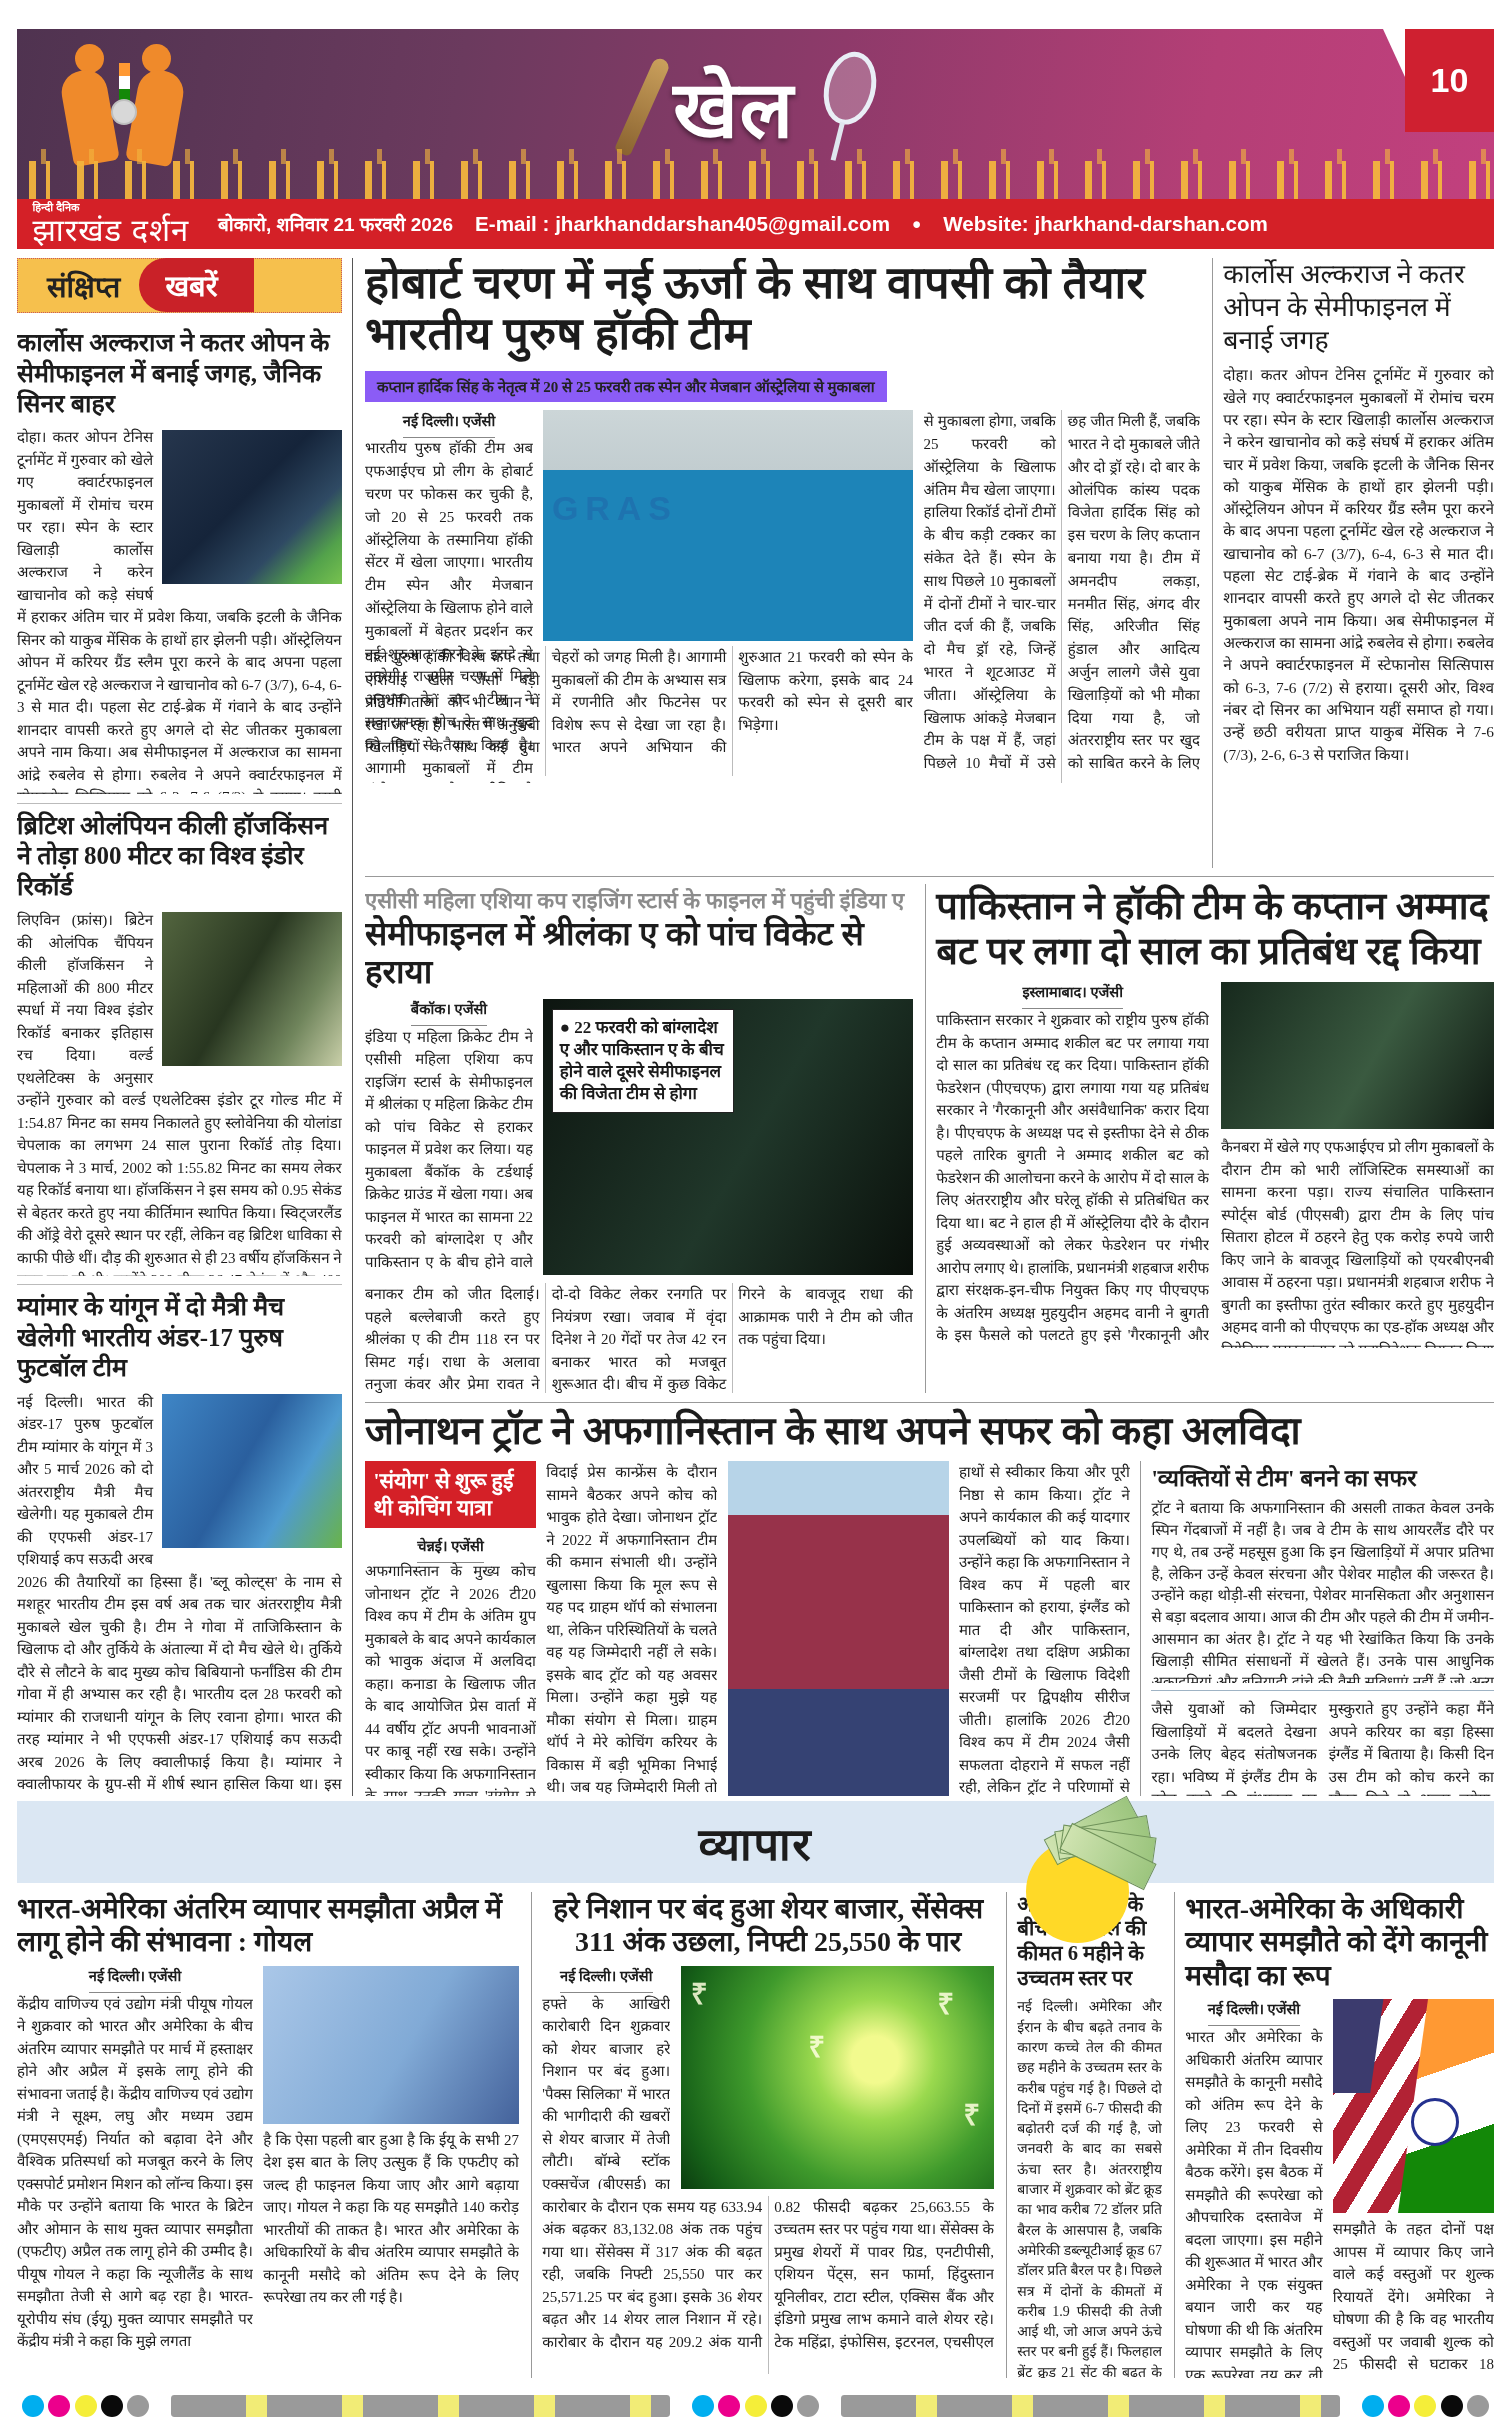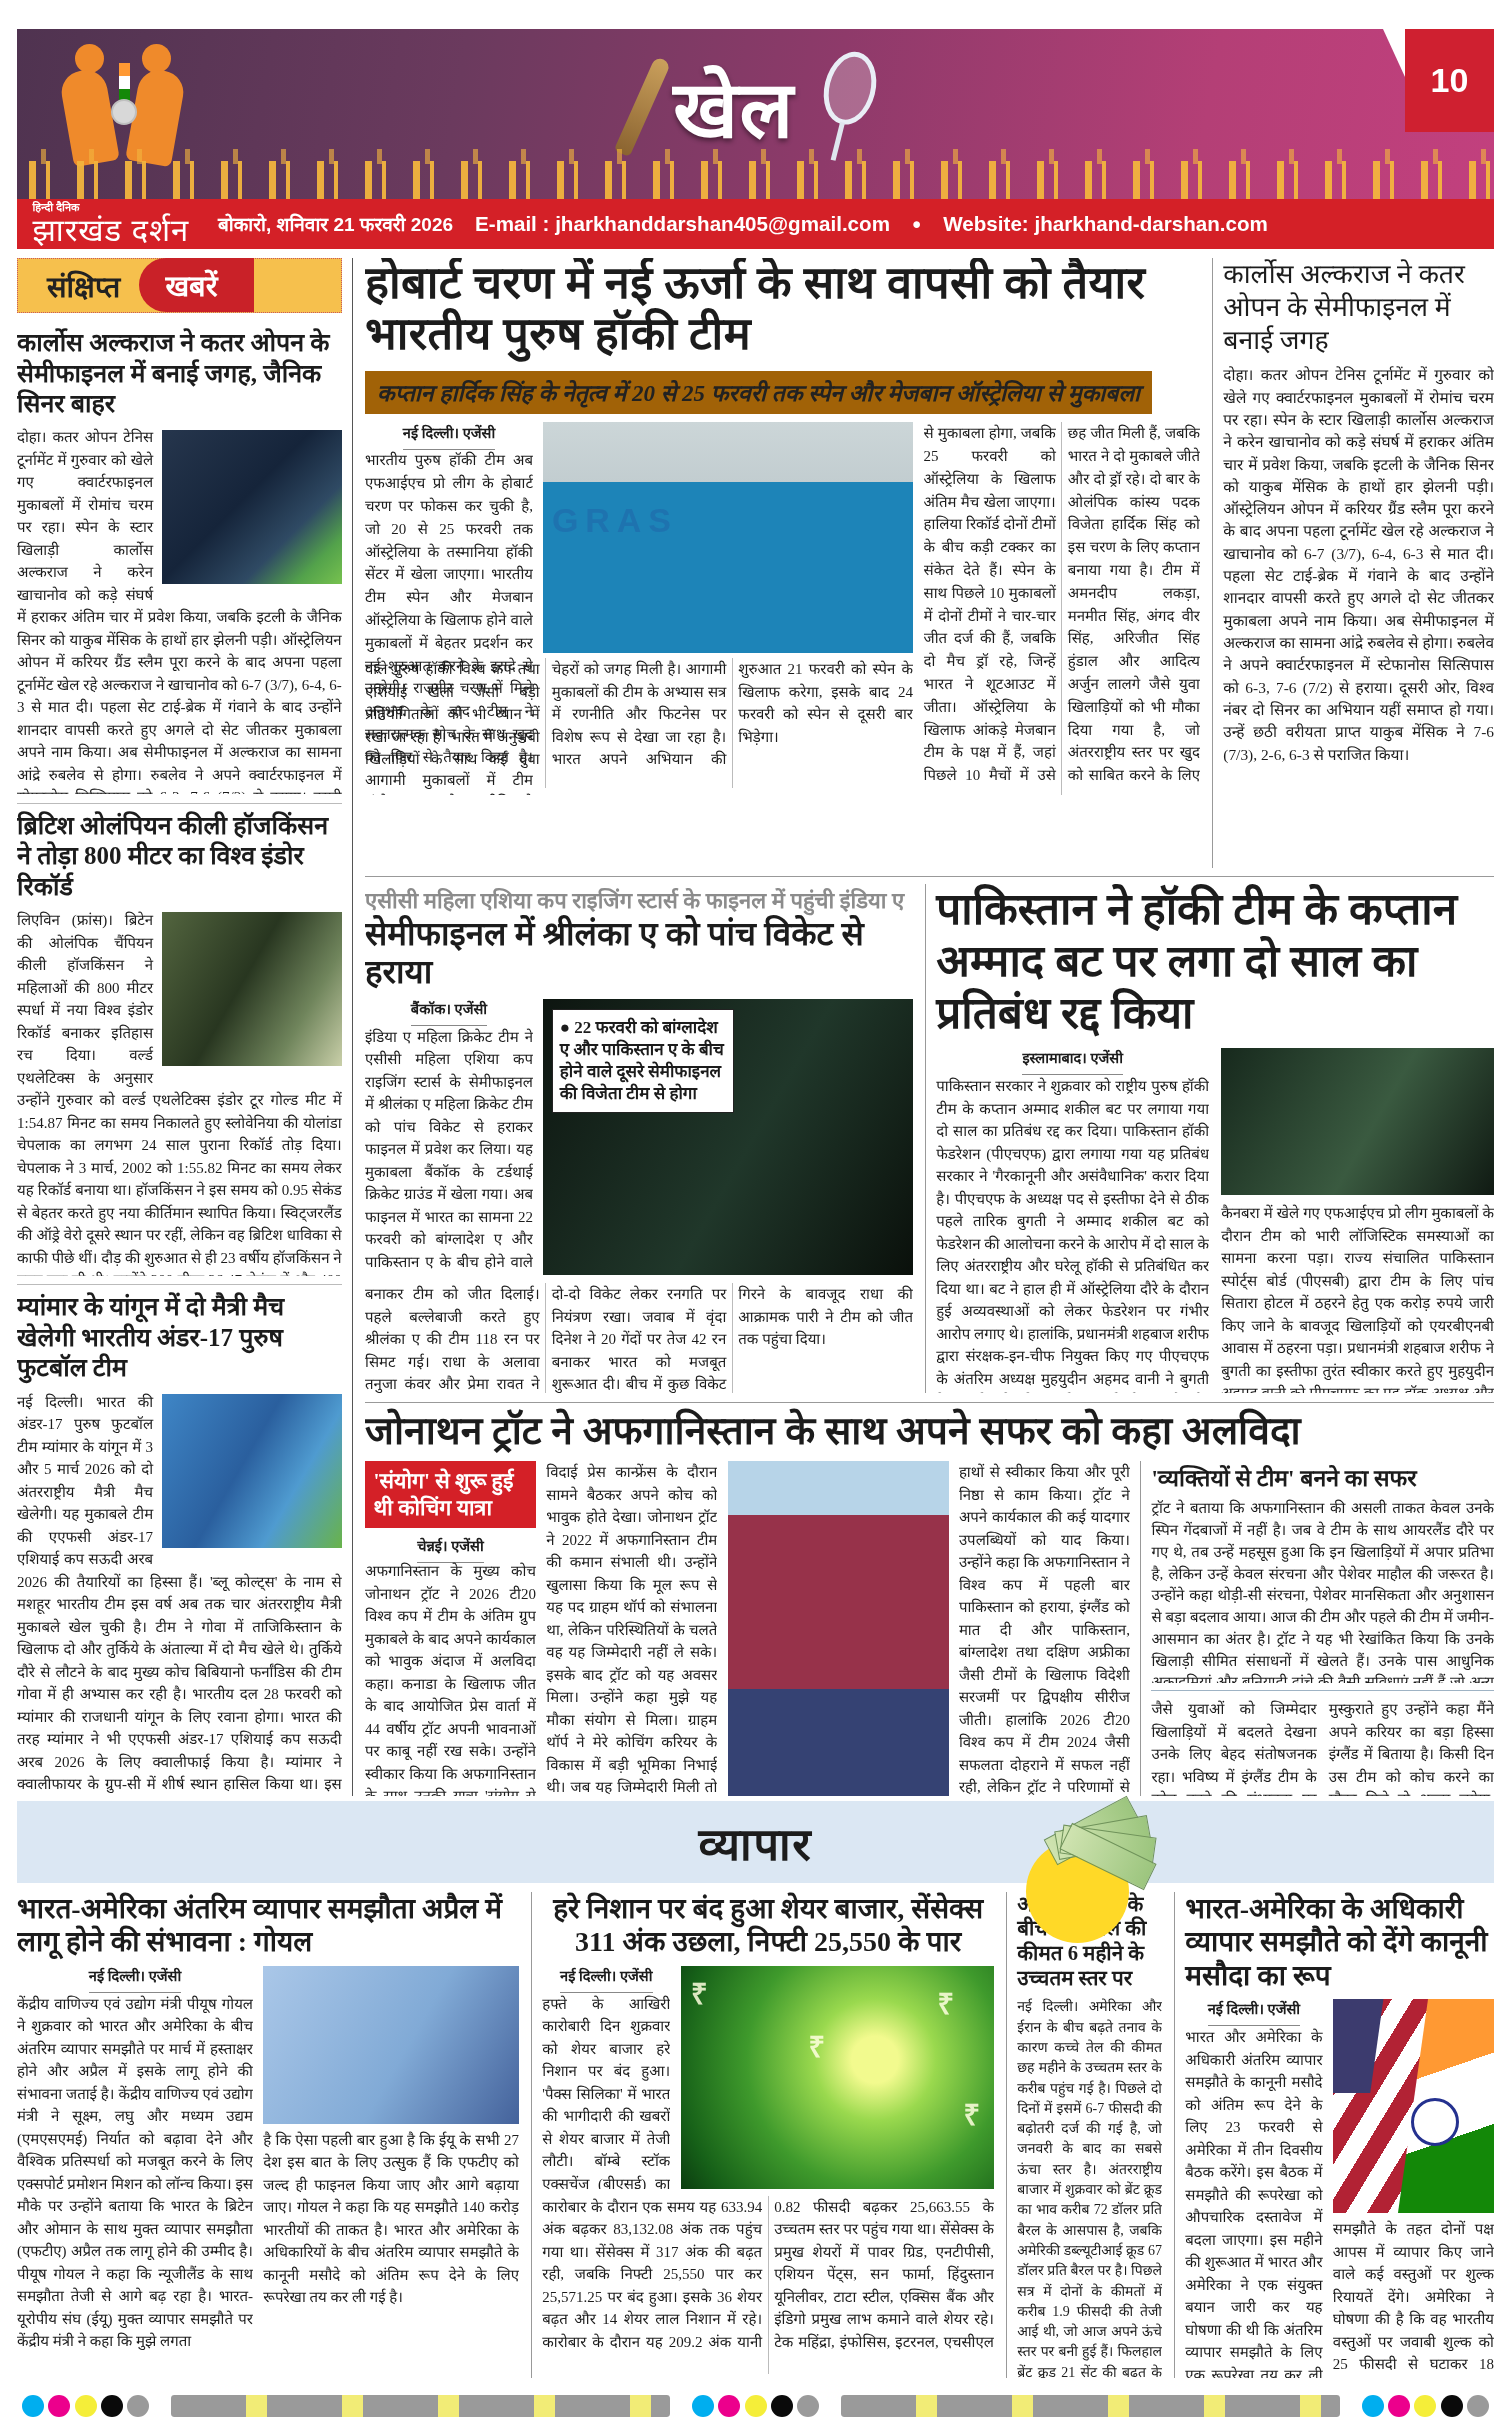--- a/index.html
+++ b/index.html
@@ -87,42 +87,42 @@
       background:repeating-linear-gradient(115deg,#b22234 0 19px,#fff 19px 38px); }
   .ph-flags::after { content:""; position:absolute; left:-6%; top:-8%; width:34%; height:52%; transform:skewX(-8deg); background:#3c3b6e; }
   .ph-flags .tric { position:absolute; right:-12%; top:0; width:62%; height:100%; transform:skewX(-8deg);
       background:linear-gradient(160deg,#ff9933 0 32%,#fff 32% 62%,#138808 62% 100%); }
   .ph-flags .chakra { position:absolute; right:22%; top:46%; width:48px; height:48px; border:3.4px solid #24318f; border-radius:50%; }
   
   .mainarea { flex:1; display:flex; flex-direction:column; overflow:hidden; }
   .rowA { display:flex; gap:12px; height:610px; overflow:hidden; }
   .hockey { width:835px; flex:none; overflow:hidden; }
   .hockey-hl { font-size:45px; line-height:1.15; font-weight:800; letter-spacing:0.4px; }
-  .kicker-bar { margin:10.3px 0 8.6px 0; background:#a16207; color:#222; font-weight:800; font-size:23px; padding:5.1px 12px; width:fit-content;font-style:italic; }
+  .kicker-bar { margin:10.3px 0 8.6px 0; background:#8b5cf6; color:#222; font-weight:800; font-size:15px; padding:5.1px 12px; width:fit-content; }
   .dateline { font-weight:800; font-size:14.6px; text-align:center; margin-bottom:5.1px; }
   .dateline span { border-bottom:0.9px solid #888; padding-bottom:8px; }
   .hockey-mid { display:flex; gap:10.3px; }
   .hockey-c1 { width:168px; flex:none; font-size:15px; line-height:1.52; text-align:justify; height:373px; overflow:hidden; }
   .hockey-photo { width:370px; height:231px; flex:none; }
   .hockey-right { flex:1; column-count:2; column-gap:12px; column-rule:0.9px solid #bbb; font-size:15px; line-height:1.52; text-align:justify; height:373px; overflow:hidden; }
   .hockey-under { width:548px; margin-top:-137px; column-count:3; column-gap:12px; column-rule:0.9px solid #bbb; font-size:15px; line-height:1.5; text-align:justify; height:130px; overflow:hidden; }
   .alcaraz { flex:1; border-left:0.9px solid #999; padding-left:10.3px; overflow:hidden; }
   .alcaraz-hl { font-size:26.6px; font-weight:400; line-height:1.25; margin-bottom:6.9px; }
   .alcaraz-body { font-size:15.4px; line-height:1.45; text-align:justify; }
   .rowB { display:flex; gap:12px; height:517px; border-top:0.9px solid #999; margin-top:8.6px; padding-top:6.9px; overflow:hidden; }
   .cricket { width:548px; flex:none; overflow:hidden; }
   .cricket-kick { color:#8c8c8c; font-weight:800; font-size:22px; margin-bottom:1.7px; }
   .cricket-hl { font-size:33px; font-weight:800; line-height:1.15; margin-bottom:6.9px; }
   .cricket-mid { display:flex; gap:10.3px; }
   .cricket-c1 { width:168px; flex:none; font-size:15px; line-height:1.5; text-align:justify; height:276px; overflow:hidden; }
   .cricket-photo { flex:1; height:276px; }
   .overlay-box { position:absolute; left:8.6px; top:10.3px; width:182px; background:#fff; border:0.9px solid #222; padding:6.9px; font-size:17px; font-weight:800; line-height:1.3; }
   .cricket-under { margin-top:8.6px; column-count:3; column-gap:12px; column-rule:0.9px solid #bbb; font-size:15px; line-height:1.5; text-align:justify; height:152px; overflow:hidden; }
   .pak { flex:1; border-left:0.9px solid #999; padding-left:10.3px; overflow:hidden; }
-  .pak-hl { font-size:44px; font-weight:800; line-height:1.18; margin-bottom:8.6px; }
+  .pak-hl { font-size:38px; font-weight:800; line-height:1.18; margin-bottom:8.6px; }
   .pak-mid { display:flex; gap:12px; }
   .pak-c1 { width:50%; font-size:15px; line-height:1.5; text-align:justify; height:367px; overflow:hidden; }
   .pak-c2 { width:50%; }
   .pak-photo { width:100%; height:147px; margin-bottom:6.9px; }
   .pak-c2-text { font-size:15px; line-height:1.5; text-align:justify; height:212px; overflow:hidden; }
   .trott { border-top:0.9px solid #999; margin-top:8.6px; padding-top:6.9px; flex:1; overflow:hidden; }
   .trott-hl { font-size:39px; font-weight:800; line-height:1.1; margin-bottom:8.6px; }
   .trott-mid { display:flex; gap:10.3px; }
   .trott-left { width:171px; flex:none; }
   .redbox { background:#d42027; color:#fff; font-weight:800; font-size:21.4px; line-height:1.25; padding:6.9px 8.6px; margin-bottom:6.9px; }

